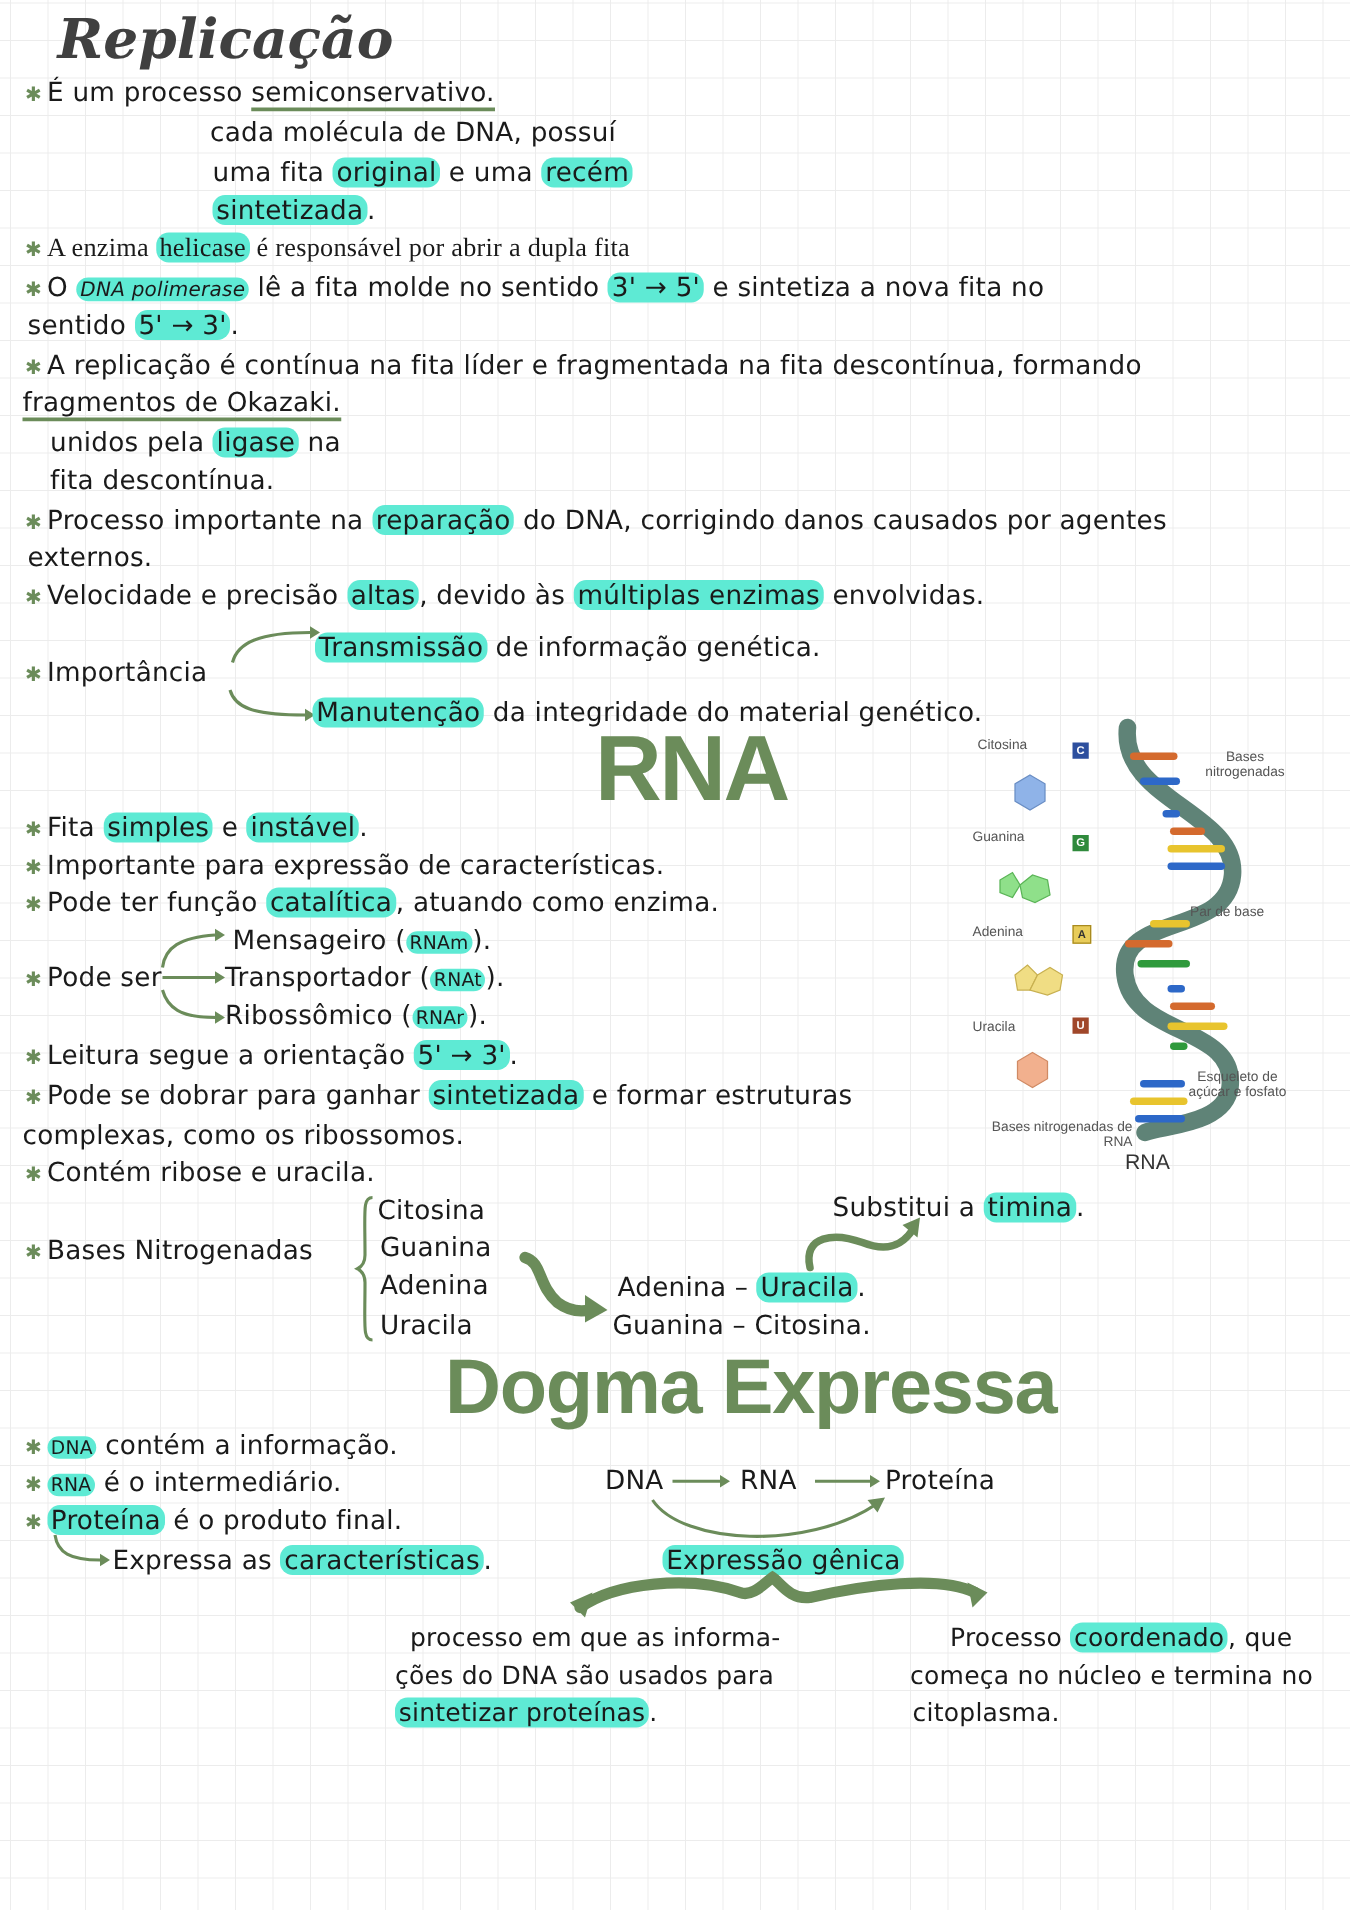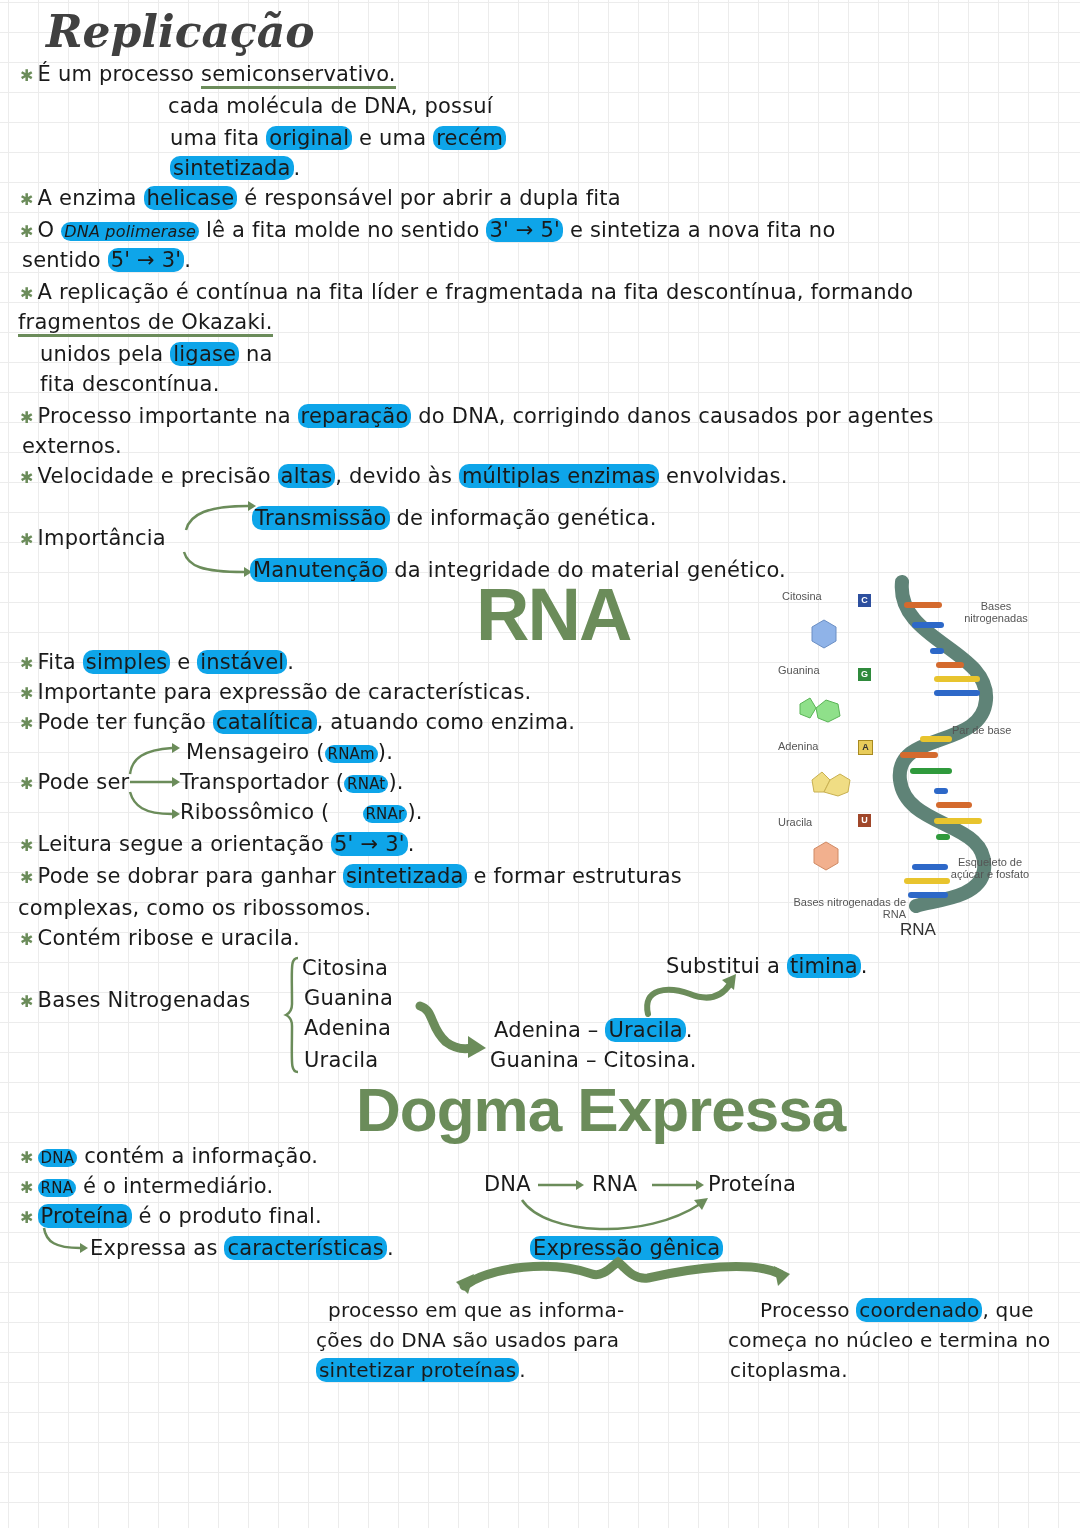--- a/index.html
+++ b/index.html
@@ -10,21 +10,21 @@
       linear-gradient(to right, #ececec 1px, transparent 1px),
       linear-gradient(to bottom, #ececec 1px, transparent 1px);
     background-size:30px 30px;
     background-position:8px 2px;
     font-family:"DejaVu Sans", sans-serif;
     color:#1a1a1a;
   }
   .abs { position:absolute; white-space:nowrap; }
   .txt { font-size:21px; letter-spacing:0.2px; line-height:28px; }
   .small { font-size:20px; }
-  .hl { background:#0ea5e9; border-radius:10px; padding:0 3px; }
+  .hl { background:#5eead4; border-radius:10px; padding:0 3px; }
   .ul { border-bottom:3px solid #6b8c5a; }
   .title-script {
     font-family:"DejaVu Serif", serif; font-style:italic; font-weight:bold;
     color:#404040; font-size:44px;
   }
   .title-bold {
     font-family:"Liberation Sans Narrow","Liberation Sans", sans-serif; font-weight:bold;
     color:#6b8c5a; letter-spacing:-2px;
   }
   .star { color:#6b8c5a; font-size:16px; margin-right:4px; }
@@ -40,21 +40,21 @@
   <span class="star">✱</span><span>É um processo </span><span class="ul">semiconservativo.</span>
 </div>
 <div class="abs txt" style="left:168px;top:92px;">cada molécula de DNA, possuí</div>
 <div class="abs txt" style="left:170px;top:124px;">
   <span>uma fita </span><span class="hl">original</span><span> e uma </span><span class="hl">recém</span>
 </div>
 <div class="abs txt" style="left:170px;top:154px;">
   <span class="hl">sintetizada</span><span>.</span>
 </div>
 
-<div class="abs txt" style="left:20px;top:184px;">
+<div class="abs txt" style="left:20px;top:184px;font-family:Liberation Serif, serif;">
   <span class="star">✱</span><span>A enzima </span><span class="hl">helicase</span><span> é responsável por abrir a dupla fita</span>
 </div>
 <div class="abs txt" style="left:20px;top:216px;">
   <span class="star">✱</span><span>O </span><span class="hl" style="font-size:16px;font-style:italic;">DNA polimerase</span><span> lê a fita molde no sentido </span><span class="hl">3' → 5'</span><span> e sintetiza a nova fita no</span>
 </div>
 <div class="abs txt" style="left:22px;top:246px;">
   <span>sentido </span><span class="hl">5' → 3'</span><span>.</span>
 </div>
 <div class="abs txt" style="left:20px;top:278px;">
   <span class="star">✱</span><span>A replicação é contínua na fita líder e fragmentada na fita descontínua, formando</span>
@@ -114,21 +114,21 @@
   <path d="M6 52 C 10 66, 20 74, 48 74" stroke="#6b8c5a" stroke-width="2.5" fill="none"></path>
   <polygon points="48,69 56,74 48,79" fill="#6b8c5a"></polygon>
 </svg>
 <div class="abs txt" style="left:186px;top:738px;">
   <span>Mensageiro (</span><span class="hl" style="font-size:15px;">RNAm</span><span>).</span>
 </div>
 <div class="abs txt" style="left:180px;top:768px;">
   <span>Transportador (</span><span class="hl" style="font-size:15px;">RNAt</span><span>).</span>
 </div>
 <div class="abs txt" style="left:180px;top:798px;">
-  <span>Ribossômico (</span><span class="hl" style="font-size:15px;margin-left:33px;">RNAr</span><span>).</span>
+  <span>Ribossômico (</span><span class="hl" style="font-size:15px;">RNAr</span><span>).</span>
 </div>
 
 <div class="abs txt" style="left:20px;top:830px;">
   <span class="star">✱</span><span>Leitura segue a orientação </span><span class="hl">5' → 3'</span><span>.</span>
 </div>
 <div class="abs txt" style="left:20px;top:862px;">
   <span class="star">✱</span><span>Pode se dobrar para ganhar </span><span class="hl">sintetizada</span><span> e formar estruturas</span>
 </div>
 <div class="abs txt" style="left:18px;top:894px;">complexas, como os ribossomos.</div>
 <div class="abs txt" style="left:20px;top:924px;">

